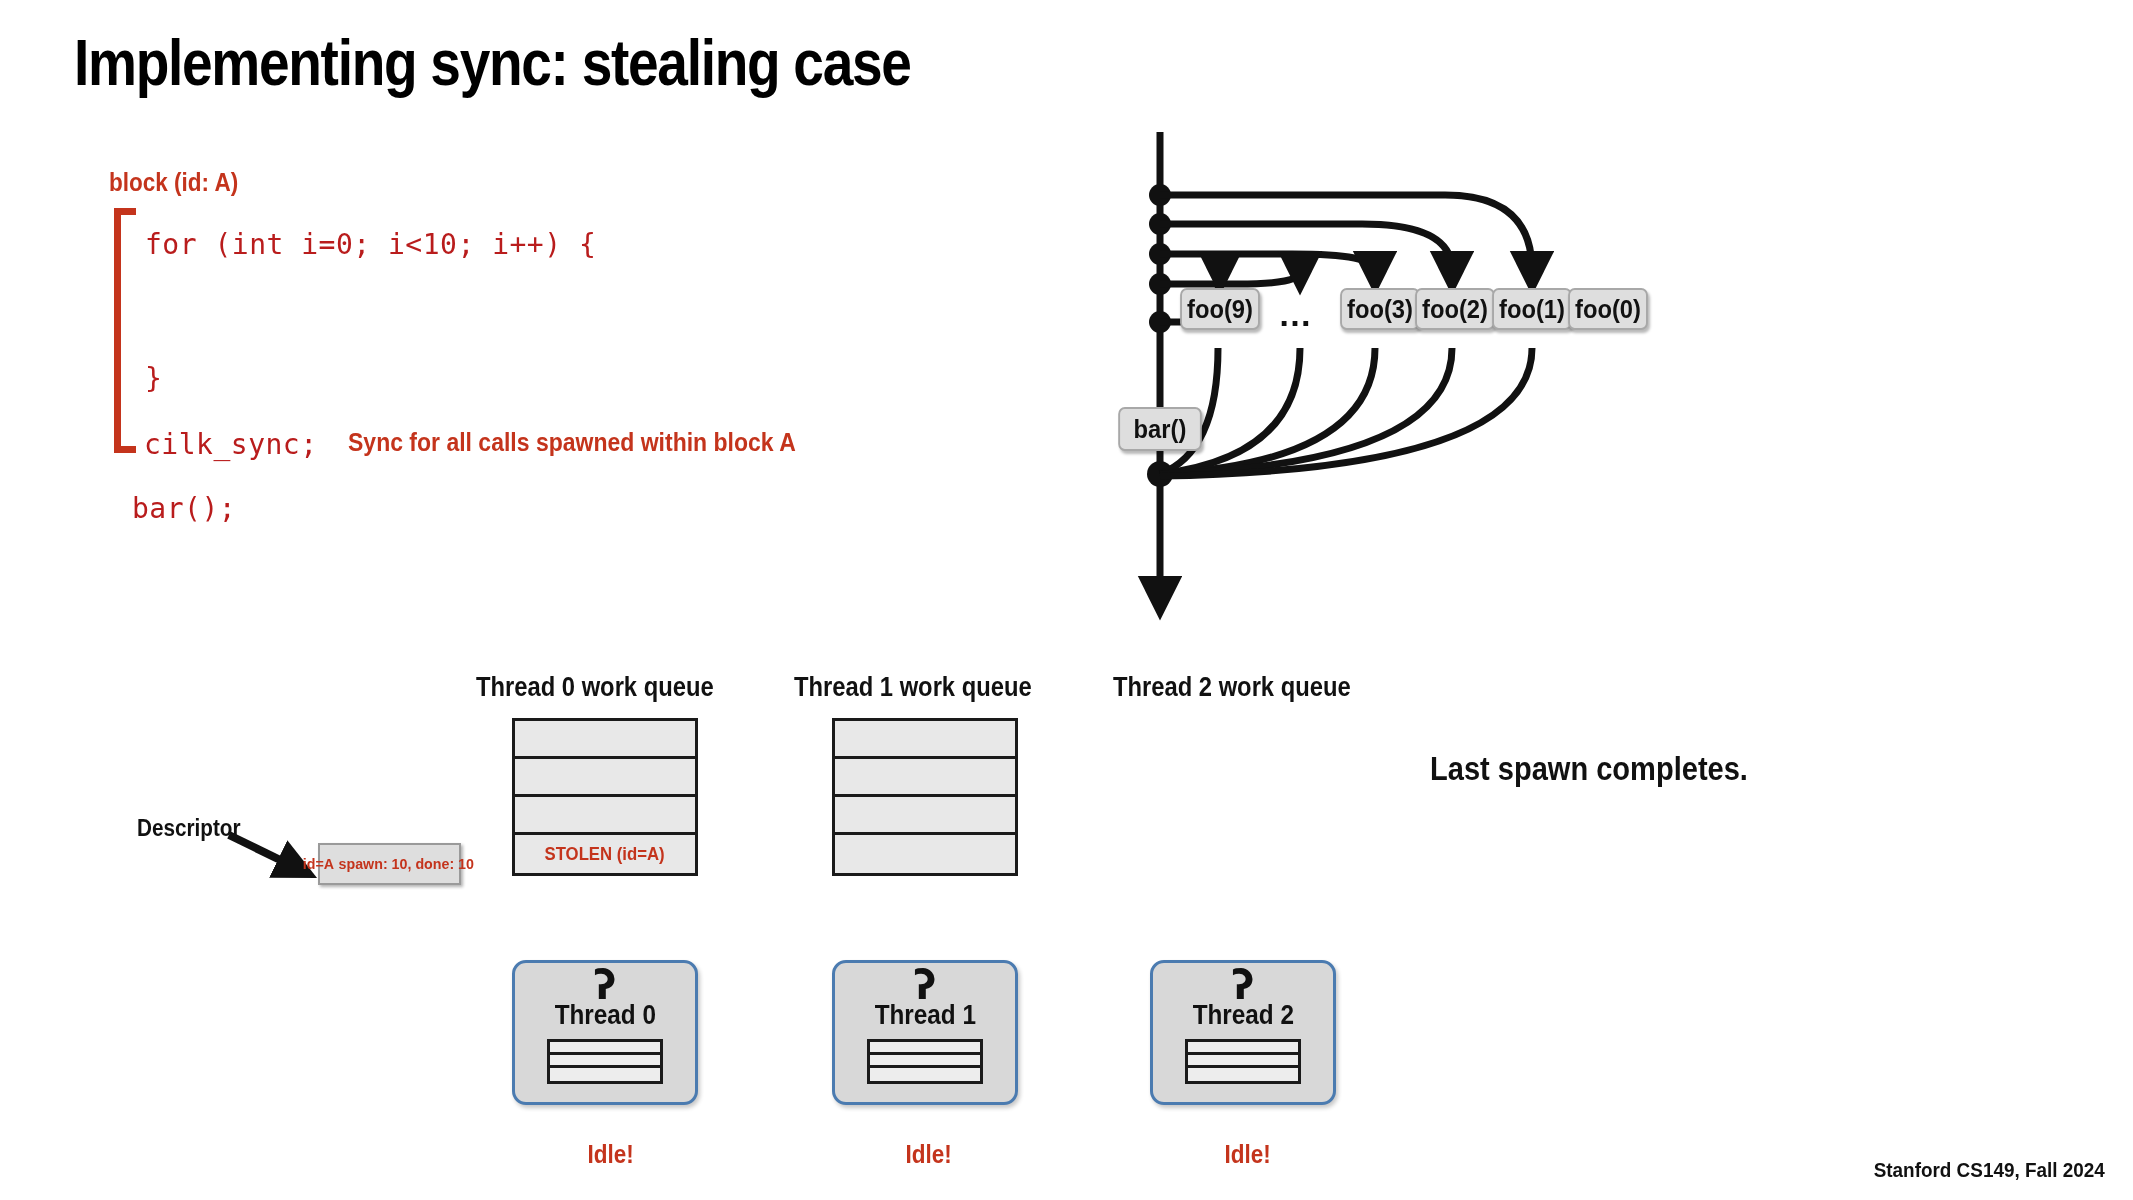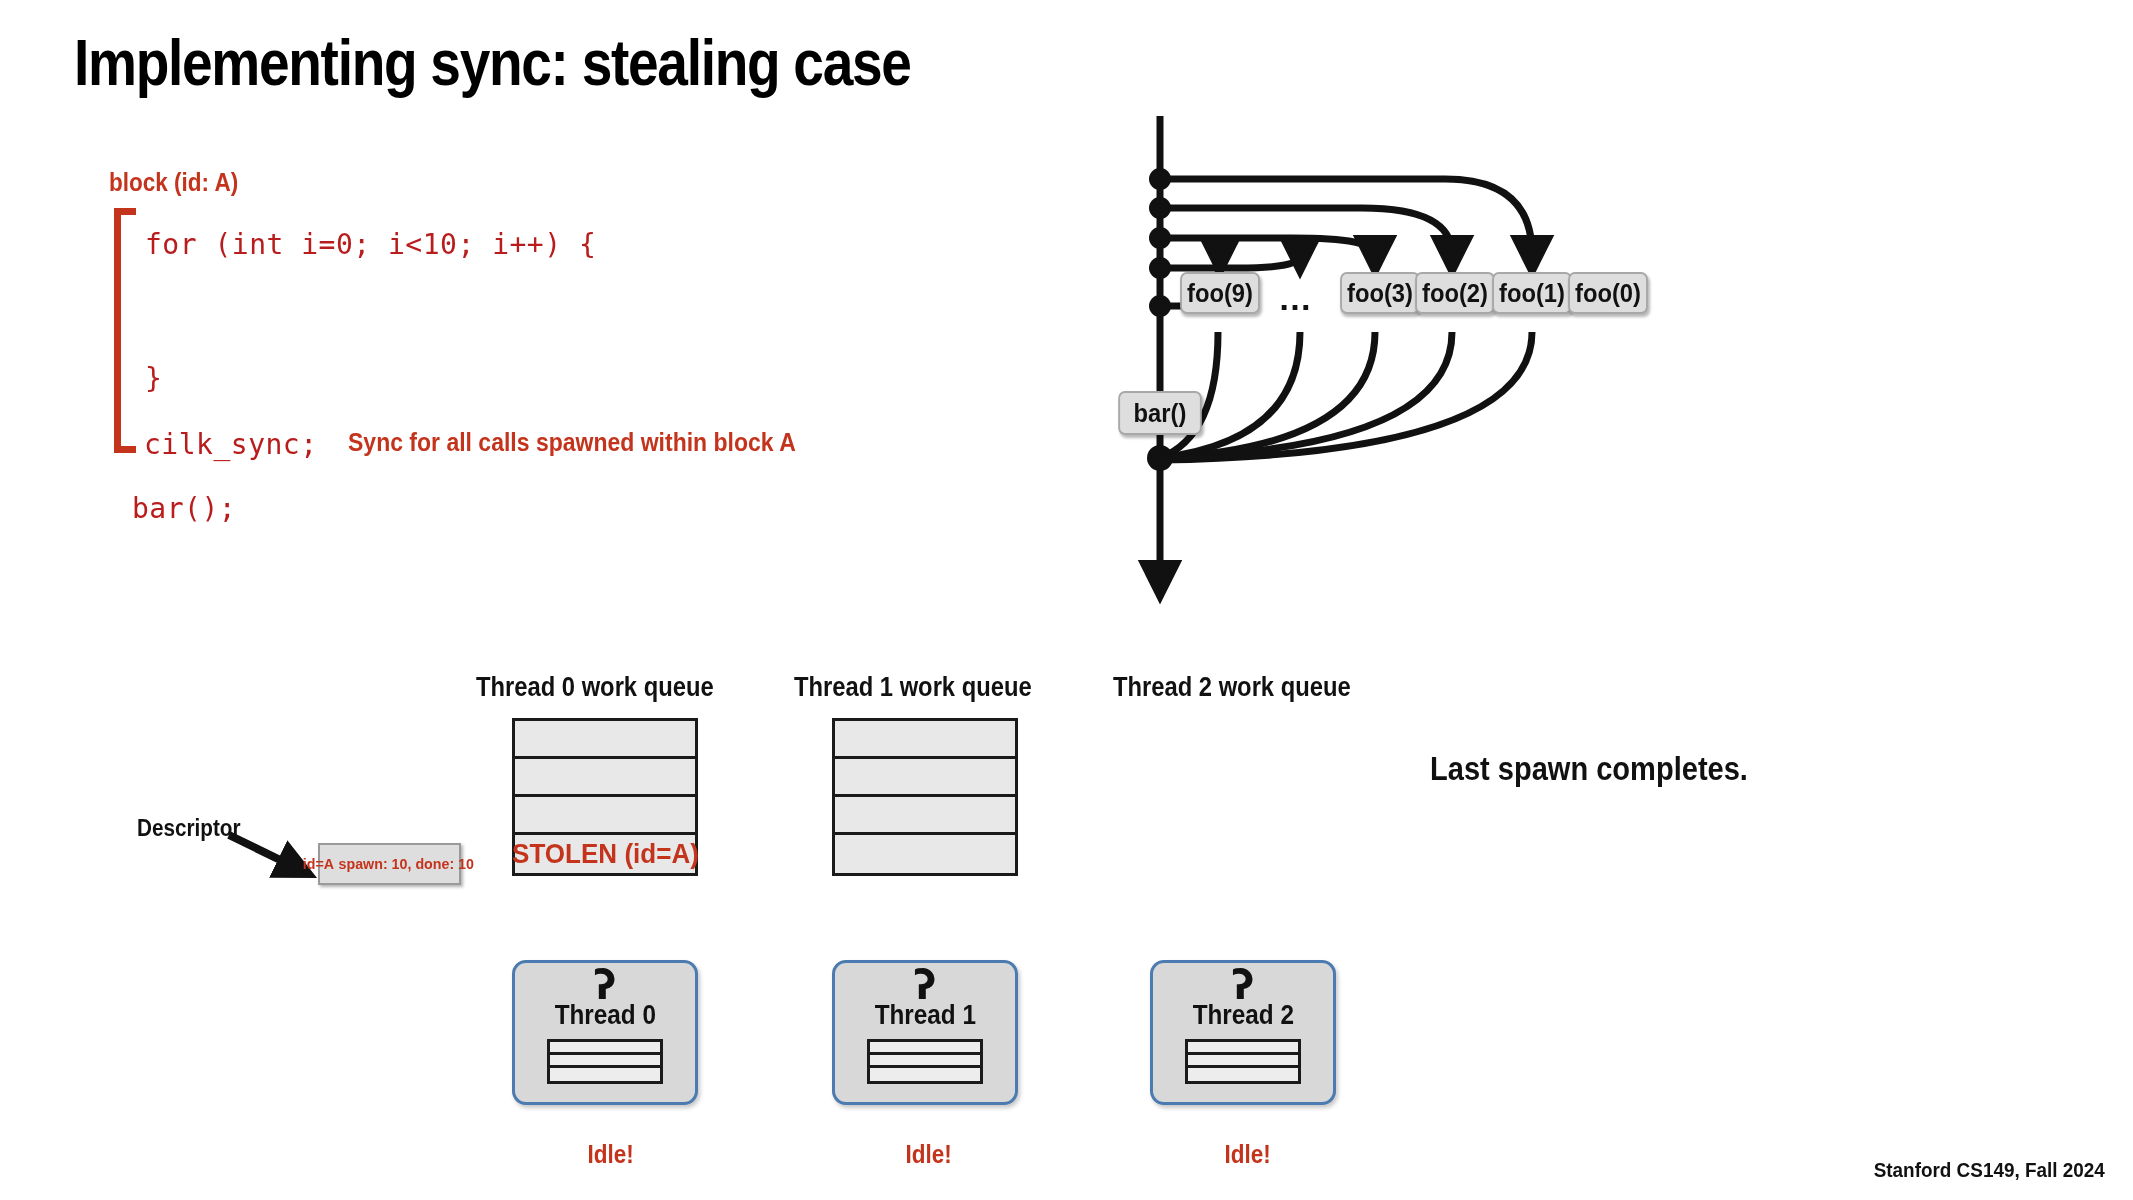--- a/index.html
+++ b/index.html
@@ -54,21 +54,21 @@
     position: absolute;
     font-size: 25px;
     font-weight: bold;
     color: #C4341C;
     white-space: nowrap;
     transform: scaleX(0.92);
     transform-origin: left top;
   }
 
   
-  .graph { position: absolute; left: 1100px; top: 136px; width: 780px; height: 500px; }
+  .graph { position: absolute; left: 1100px; top: 152px; width: 780px; height: 500px; }
   .graph svg { position: absolute; left: 0; top: 0; overflow: visible; }
 
   .node-box {
     position: absolute;
     background: #DEDEDE;
     border: 2px solid #A8A8A8;
     border-radius: 7px;
     box-shadow: 2px 3px 3px rgba(0,0,0,0.28);
     font-size: 25px;
     font-weight: bold;
@@ -102,21 +102,21 @@
     background: #E8E8E8;
     display: flex;
     flex-direction: column;
   }
   .queue-cell {
     height: 38px;
     border-bottom: 3px solid #1a1a1a;
     display: flex;
     align-items: center;
     justify-content: center;
-    font-size: 28px;
+    font-size: 18px;
     font-weight: bold;
     color: #C4341C;
     white-space: nowrap;
   }
   .queue-cell:last-child { border-bottom: none; }
   .queue-cell span { transform: scaleX(0.93); }
 
   
   .descriptor-label {
     position: absolute;

